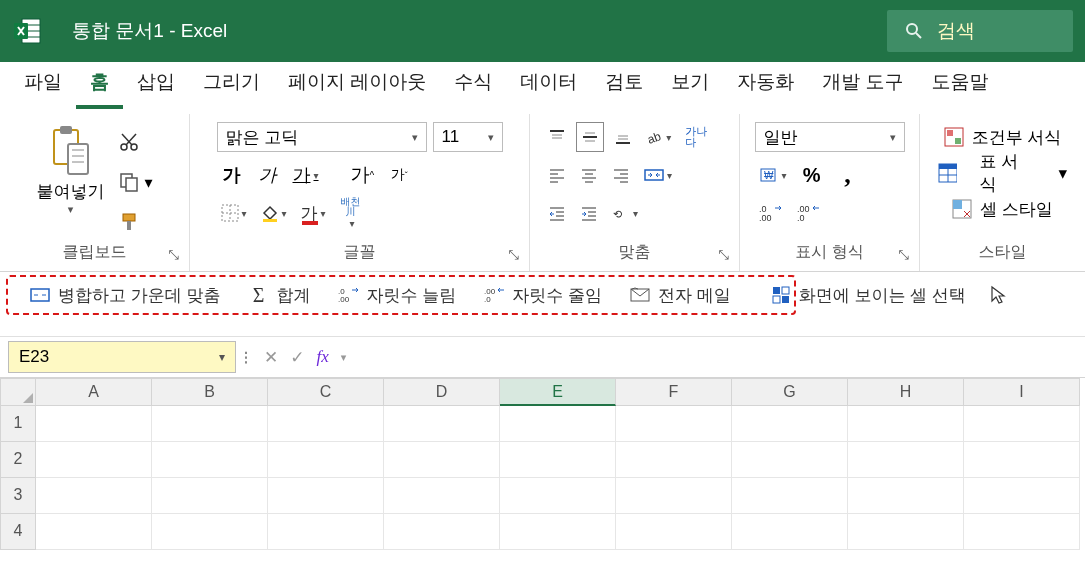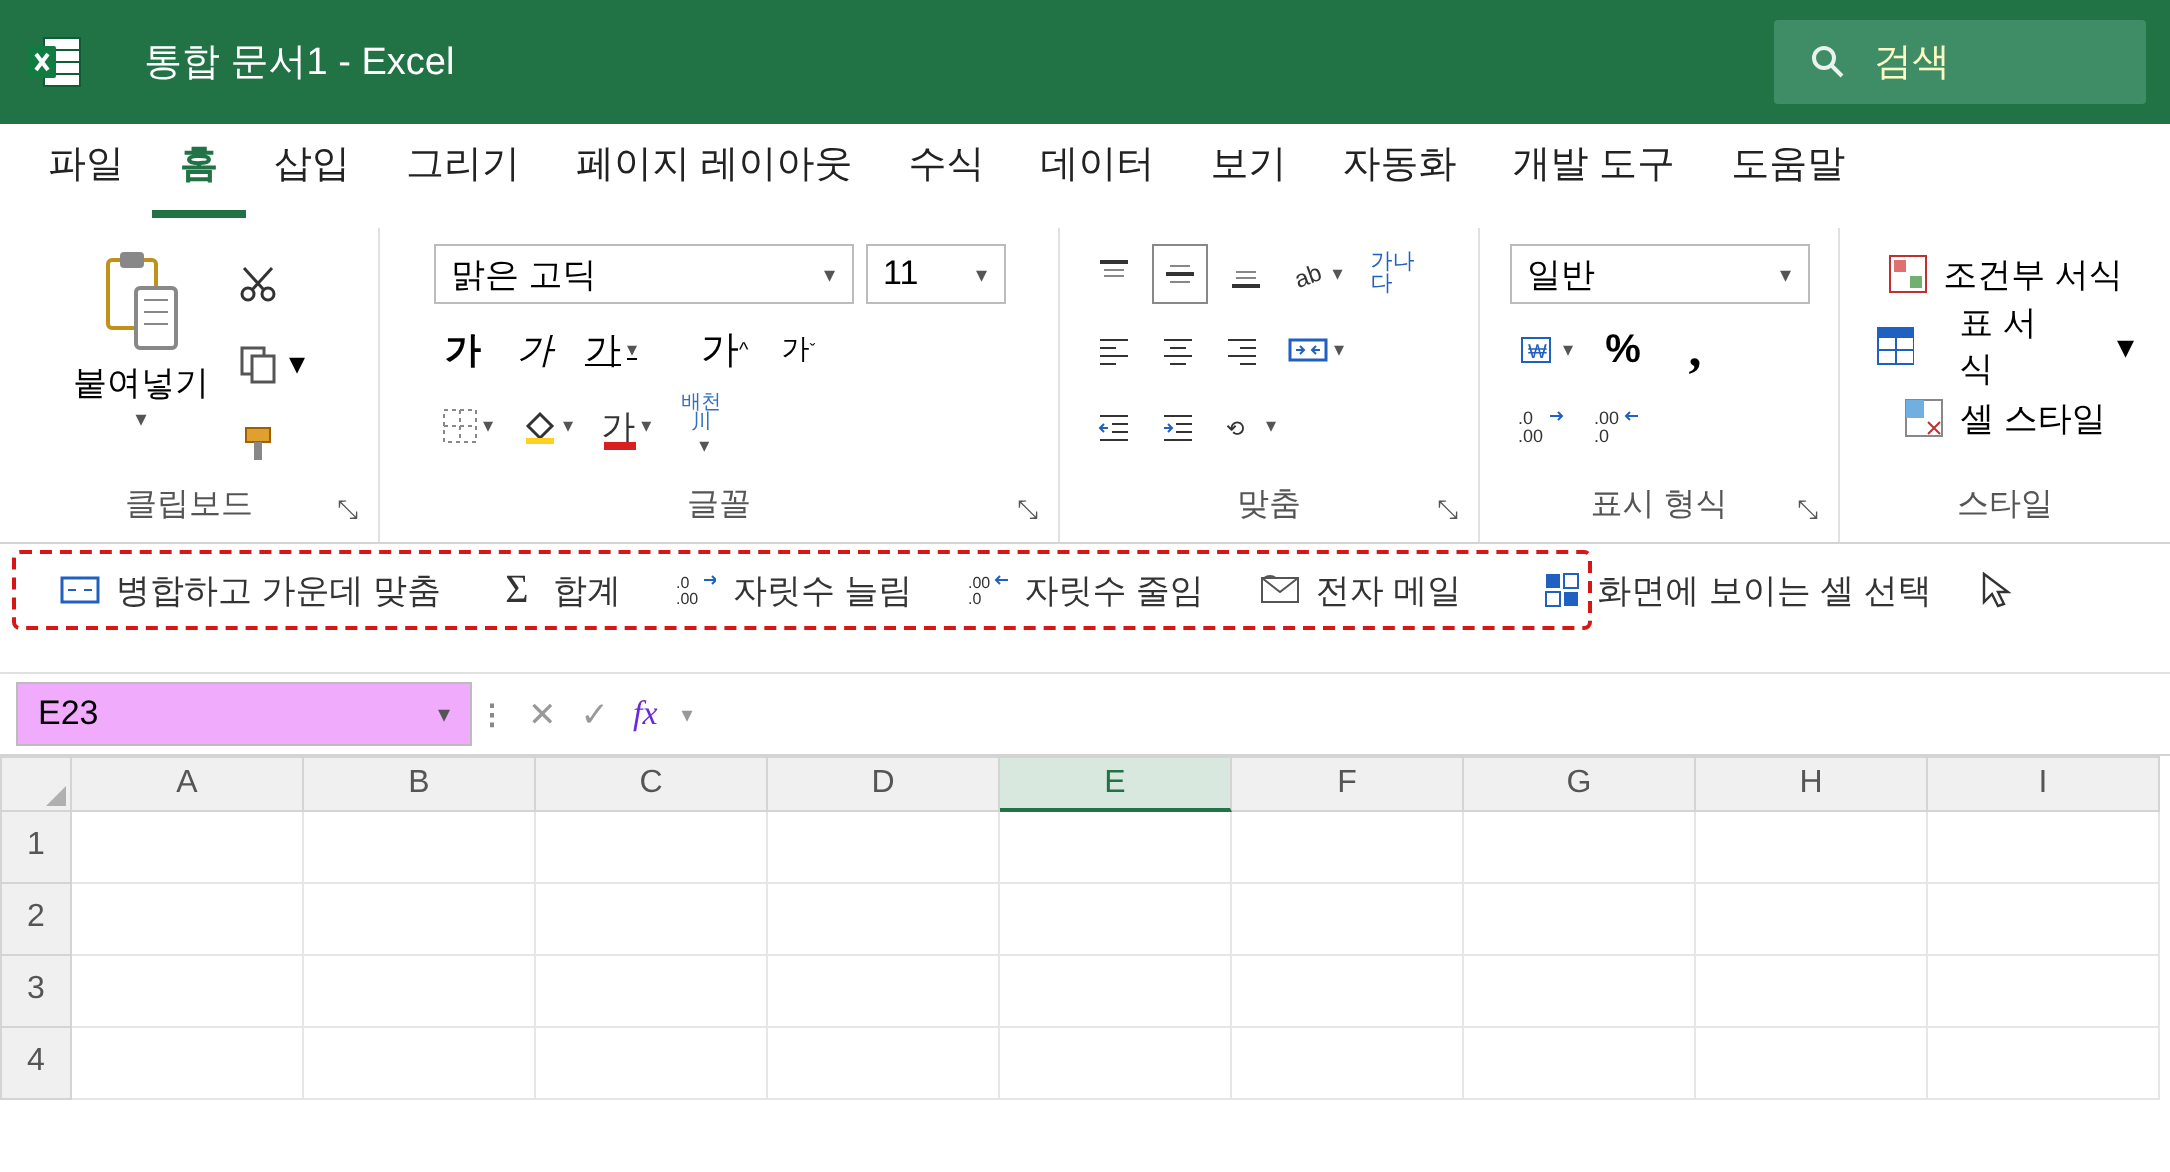--- a/index.html
+++ b/index.html
@@ -59,21 +59,21 @@
 .style-col { display: flex; flex-direction: column; gap: 6px; padding: 4px 6px; }
 
 
 .qat { height: 46px; display: flex; align-items: center; padding: 0 16px; gap: 0; position: relative; }
 .qat-hl { position: absolute; left: 6px; top: 3px; height: 40px; width: 790px; border: 2.5px dashed #d91616; border-radius: 4px; pointer-events: none; }
 .qat-btn { display: flex; align-items: center; gap: 8px; padding: 6px 14px; font-size: 17px; color: #333; height: 36px; }
 .qat-ic { width: 20px; height: 20px; display:flex; align-items:center; justify-content:center; }
 
 
 .fbar { height: 42px; display: flex; align-items: center; border-top: 1px solid #e0e0e0; border-bottom: 1px solid #d4d4d4; margin-top: 18px; }
-.namebox { width: 228px; height: 32px; border: 1px solid #bcbcbc; display: flex; align-items: center; padding: 0 10px; font-size: 17px; margin-left: 8px; background:#f0abfc; }
+.namebox { width: 228px; height: 32px; border: 1px solid #bcbcbc; display: flex; align-items: center; padding: 0 10px; font-size: 17px; margin-left: 8px; background:#fef9c3; }
 .namebox .dd { margin-left: auto; font-size: 12px; color: #555; }
 .fbar-sep { width: 20px; text-align: center; color: #888; font-size: 14px; font-weight: bold; }
 .fbar-btns { display: flex; align-items: center; gap: 12px; color: #999; font-size: 17px; padding: 0 8px; }
 .fx { font-style: italic; font-family: serif; color: #6d28d9; }
 .formula-input { flex: 1; height: 28px; border: none; font-size: 16px; padding: 0 8px; outline: none; }
 
 
 .grid { display: flex; flex-direction: column; }
 .colhdr { display: flex; height: 28px; }
 .selall { width: 36px; border: 1px solid #d4d4d4; background: #f0f0f0; position: relative; }
@@ -114,20 +114,21 @@
 </div>
 
 <div class="tabs">
   <div class="tab">파일</div>
   <div class="tab active">홈</div>
   <div class="tab">삽입</div>
   <div class="tab">그리기</div>
   <div class="tab">페이지 레이아웃</div>
   <div class="tab">수식</div>
   <div class="tab">데이터</div>
+  <div class="tab">검토</div>
   <div class="tab">보기</div>
   <div class="tab">자동화</div>
   <div class="tab">개발 도구</div>
   <div class="tab">도움말</div>
 </div>
 
 <div class="ribbon">
 
   <div class="group" style="width:190px">
     <div class="group-body">

